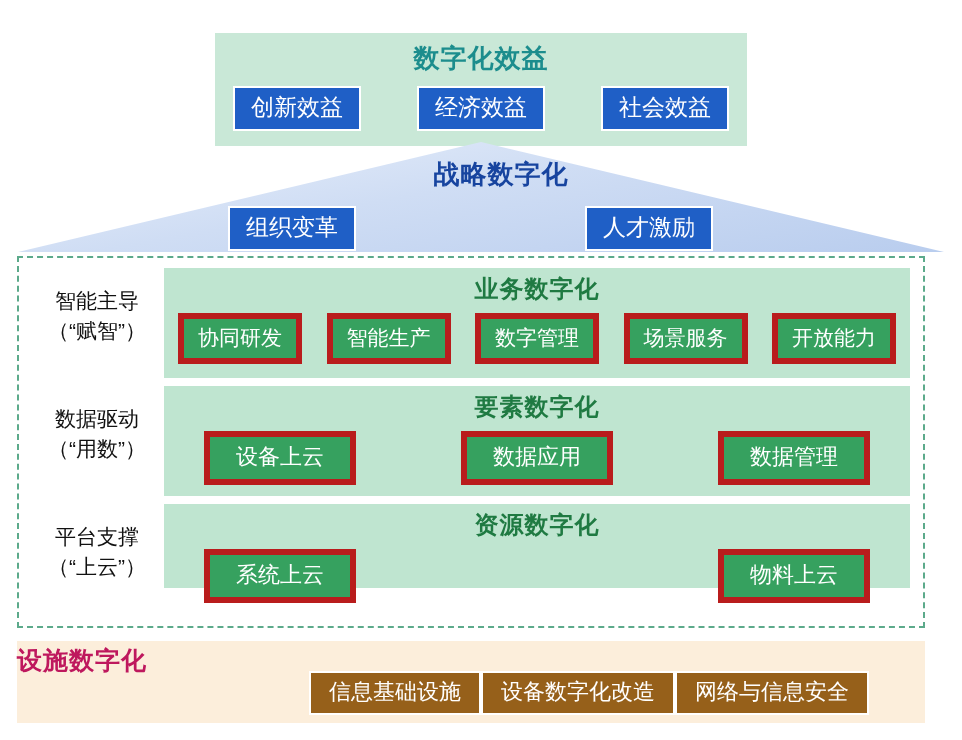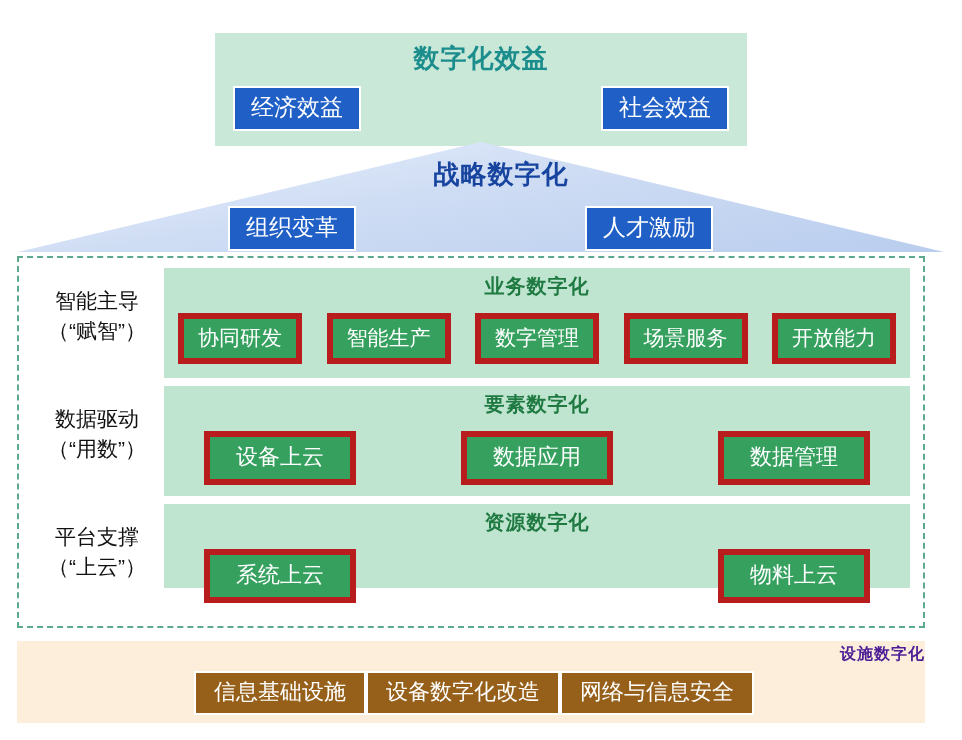--- a/index.html
+++ b/index.html
@@ -135,21 +135,21 @@
     height: 100%;
     background: #bfe5d0;
     box-sizing: border-box;
   }
   .panel-title {
     position: absolute;
     left: 0;
     top: 5px;
     width: 746px;
     text-align: center;
-    font-size: 20px;
+    font-size: 24px;
     font-weight: bold;
     color: #1f7a42;
     letter-spacing: 1px;
   }
   .panel-items {
     position: absolute;
     left: 14px;
     top: 45px;
     width: 718px;
     display: flex;
@@ -179,33 +179,33 @@
     top: 641px;
     width: 908px;
     height: 82px;
     background: #fceedb;
   }
   #infra-title {
     position: absolute;
     left: 0;
     top: 3px;
     width: 908px;
-    text-align: right;
-    font-size: 16px;
-    font-weight: bold;
-    color: #4c1d95;
+    text-align: left;
+    font-size: 25px;
+    font-weight: bold;
+    color: #be185d;
     letter-spacing: 1px;
   }
   #infra-items {
     position: absolute;
     left: 62px;
     top: 30px;
     width: 790px;
     display: flex;
-    justify-content: center;
+    justify-content: flex-end;
   }
   .brown-chip {
     background: #96601a;
     border: 2px solid #ffffff;
     color: #ffffff;
     font-size: 22px;
     line-height: 1;
     padding: 8px 18px 10px 18px;
     white-space: nowrap;
     text-align: center;
@@ -213,20 +213,21 @@
   }
 </style>
 </head>
 <body>
 
 <div class="stage">
 
   <div id="benefit-band">
     <div id="benefit-title">数字化效益</div>
     <div id="benefit-items">
+      <div class="blue-chip">创新效益</div>
       <div class="blue-chip">经济效益</div>
       <div class="blue-chip">社会效益</div>
     </div>
   </div>
 
   <div id="strategy-triangle"></div>
   <div id="strategy-title">战略数字化</div>
   <div id="strategy-items">
     <div class="blue-chip">组织变革</div>
     <div class="blue-chip">人才激励</div>

